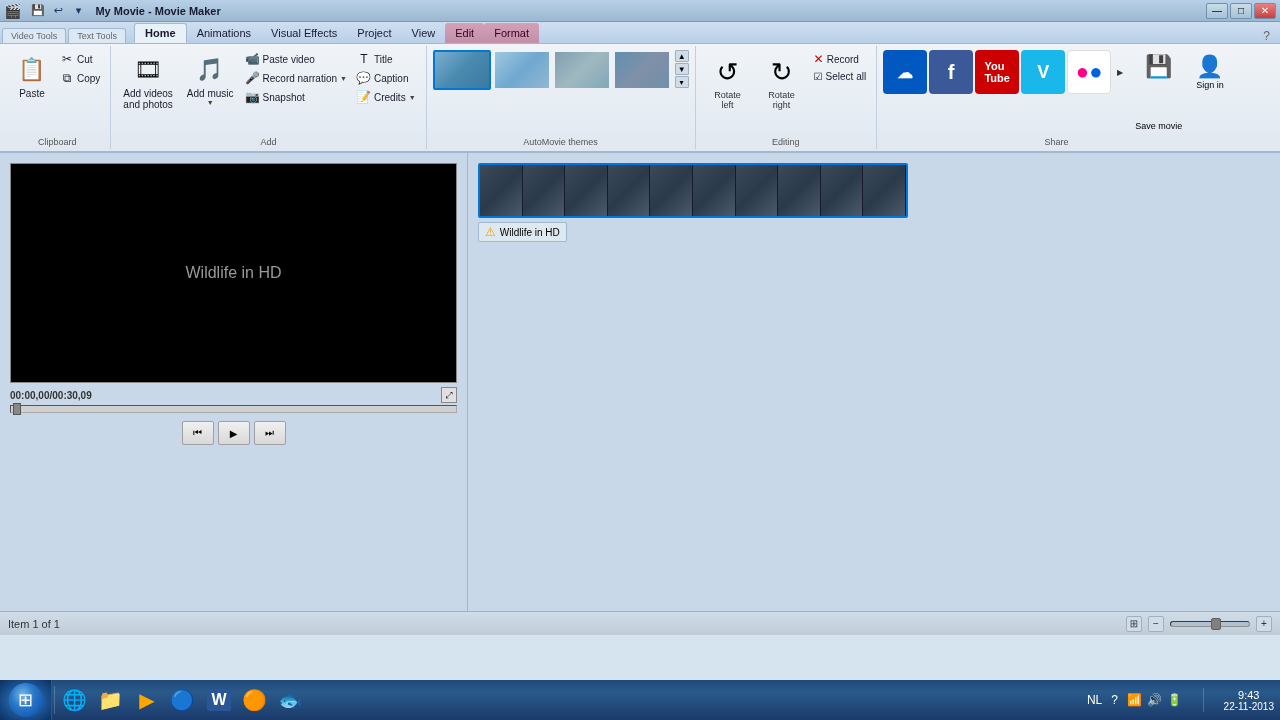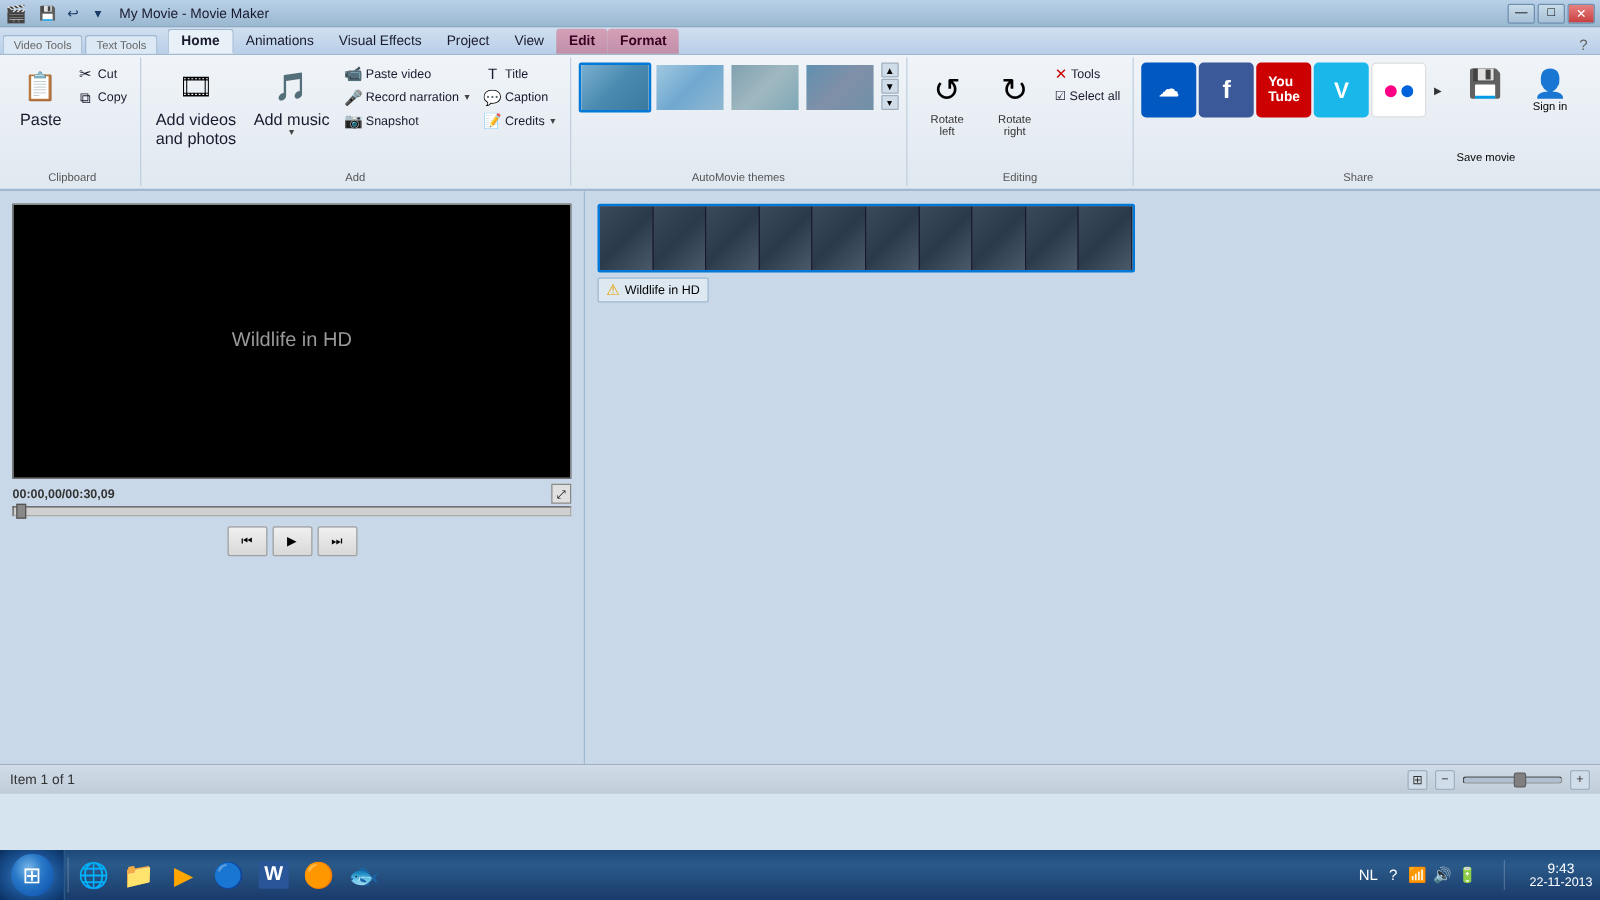--- a/index.html
+++ b/index.html
@@ -9,21 +9,21 @@
     #title-bar {
       background: linear-gradient(to bottom, #b8d0e8 0%, #9ab8d0 100%);
       height: 22px;
       display: flex;
       align-items: center;
       justify-content: space-between;
       padding: 0 4px;
       border-bottom: 1px solid #7a9ab8;
     }
     #title-bar-left { display: flex; align-items: center; gap: 4px; }
-    #title-bar-title { font-size: 11px; color: #1a1a2e; font-weight: normal; margin-left: 4px; }
+    #title-bar-title { font-size: 11px; color: #1a1a2e; font-weight: bold; margin-left: 4px; }
     #title-bar-controls { display: flex; gap: 2px; }
     .title-btn {
       width: 22px; height: 16px;
       display: flex; align-items: center; justify-content: center;
       font-size: 10px; cursor: pointer; border: none;
       background: linear-gradient(to bottom, #c8dce8, #a8c0d8);
       border: 1px solid #7090b0; border-radius: 2px;
     }
     .title-btn.close { background: linear-gradient(to bottom, #e88080, #c84040); color: white; }
 
@@ -41,21 +41,20 @@
       font-size: 11px;
       cursor: pointer;
       border-radius: 3px 3px 0 0;
       color: #1a1a2e;
       height: 20px;
       display: flex; align-items: center;
     }
     .ribbon-tab.context-tab {
       background: linear-gradient(to bottom, #d4a0b8, #c090a8);
       color: #3a0020;
-      font-weight: bold;
     }
 
     
     #ribbon {
       background: linear-gradient(to bottom, #f0f4f8 0%, #e0e8f0 100%);
       border-bottom: 2px solid #a0b8d0;
       display: flex;
       align-items: stretch;
       padding: 2px 4px;
       min-height: 90px;
@@ -87,21 +86,21 @@
       display: flex; flex-direction: column; align-items: center;
       padding: 4px 6px; cursor: pointer; border-radius: 3px;
       min-width: 44px;
       background: transparent; border: none;
     }
     .ribbon-btn-icon-large {
       width: 32px; height: 32px;
       display: flex; align-items: center; justify-content: center;
       font-size: 22px;
     }
-    .ribbon-btn-label { font-size: 13px; text-align: center; color: #1a1a2e; margin-top: 2px; }
+    .ribbon-btn-label { font-size: 10px; text-align: center; color: #1a1a2e; margin-top: 2px; }
     .ribbon-btn-small {
       display: flex; align-items: center; gap: 3px;
       padding: 2px 4px; cursor: pointer; border-radius: 2px;
       background: transparent; border: none; font-size: 10px; color: #1a1a2e;
       white-space: nowrap;
     }
     .ribbon-btn-small-icon { width: 14px; height: 14px; display:flex; align-items:center; justify-content:center; font-size: 12px; }
     .ribbon-small-col { display: flex; flex-direction: column; gap: 1px; justify-content: flex-start; }
 
     
@@ -415,21 +414,21 @@
         <div style="width:36px;height:36px;display:flex;align-items:center;justify-content:center;font-size:26px;">↺</div>
         <div style="font-size:9px;text-align:center;color:#333;">Rotate<br>left</div>
       </div>
       <div style="display:flex;flex-direction:column;align-items:center;cursor:pointer;" class="editing-btn-large">
         <div style="width:36px;height:36px;display:flex;align-items:center;justify-content:center;font-size:26px;">↻</div>
         <div style="font-size:9px;text-align:center;color:#333;">Rotate<br>right</div>
       </div>
       <div class="ribbon-small-col">
         <div class="ribbon-btn-small">
           <span style="color:#cc0000;font-size:12px;">✕</span>
-          <span>Tools</span>
+          <span>Record</span>
         </div>
         <div class="ribbon-btn-small">
           <span style="font-size:10px;">☑</span>
           <span>Select all</span>
         </div>
       </div>
     </div>
     <div class="ribbon-group-label">Editing</div>
   </div>
 

